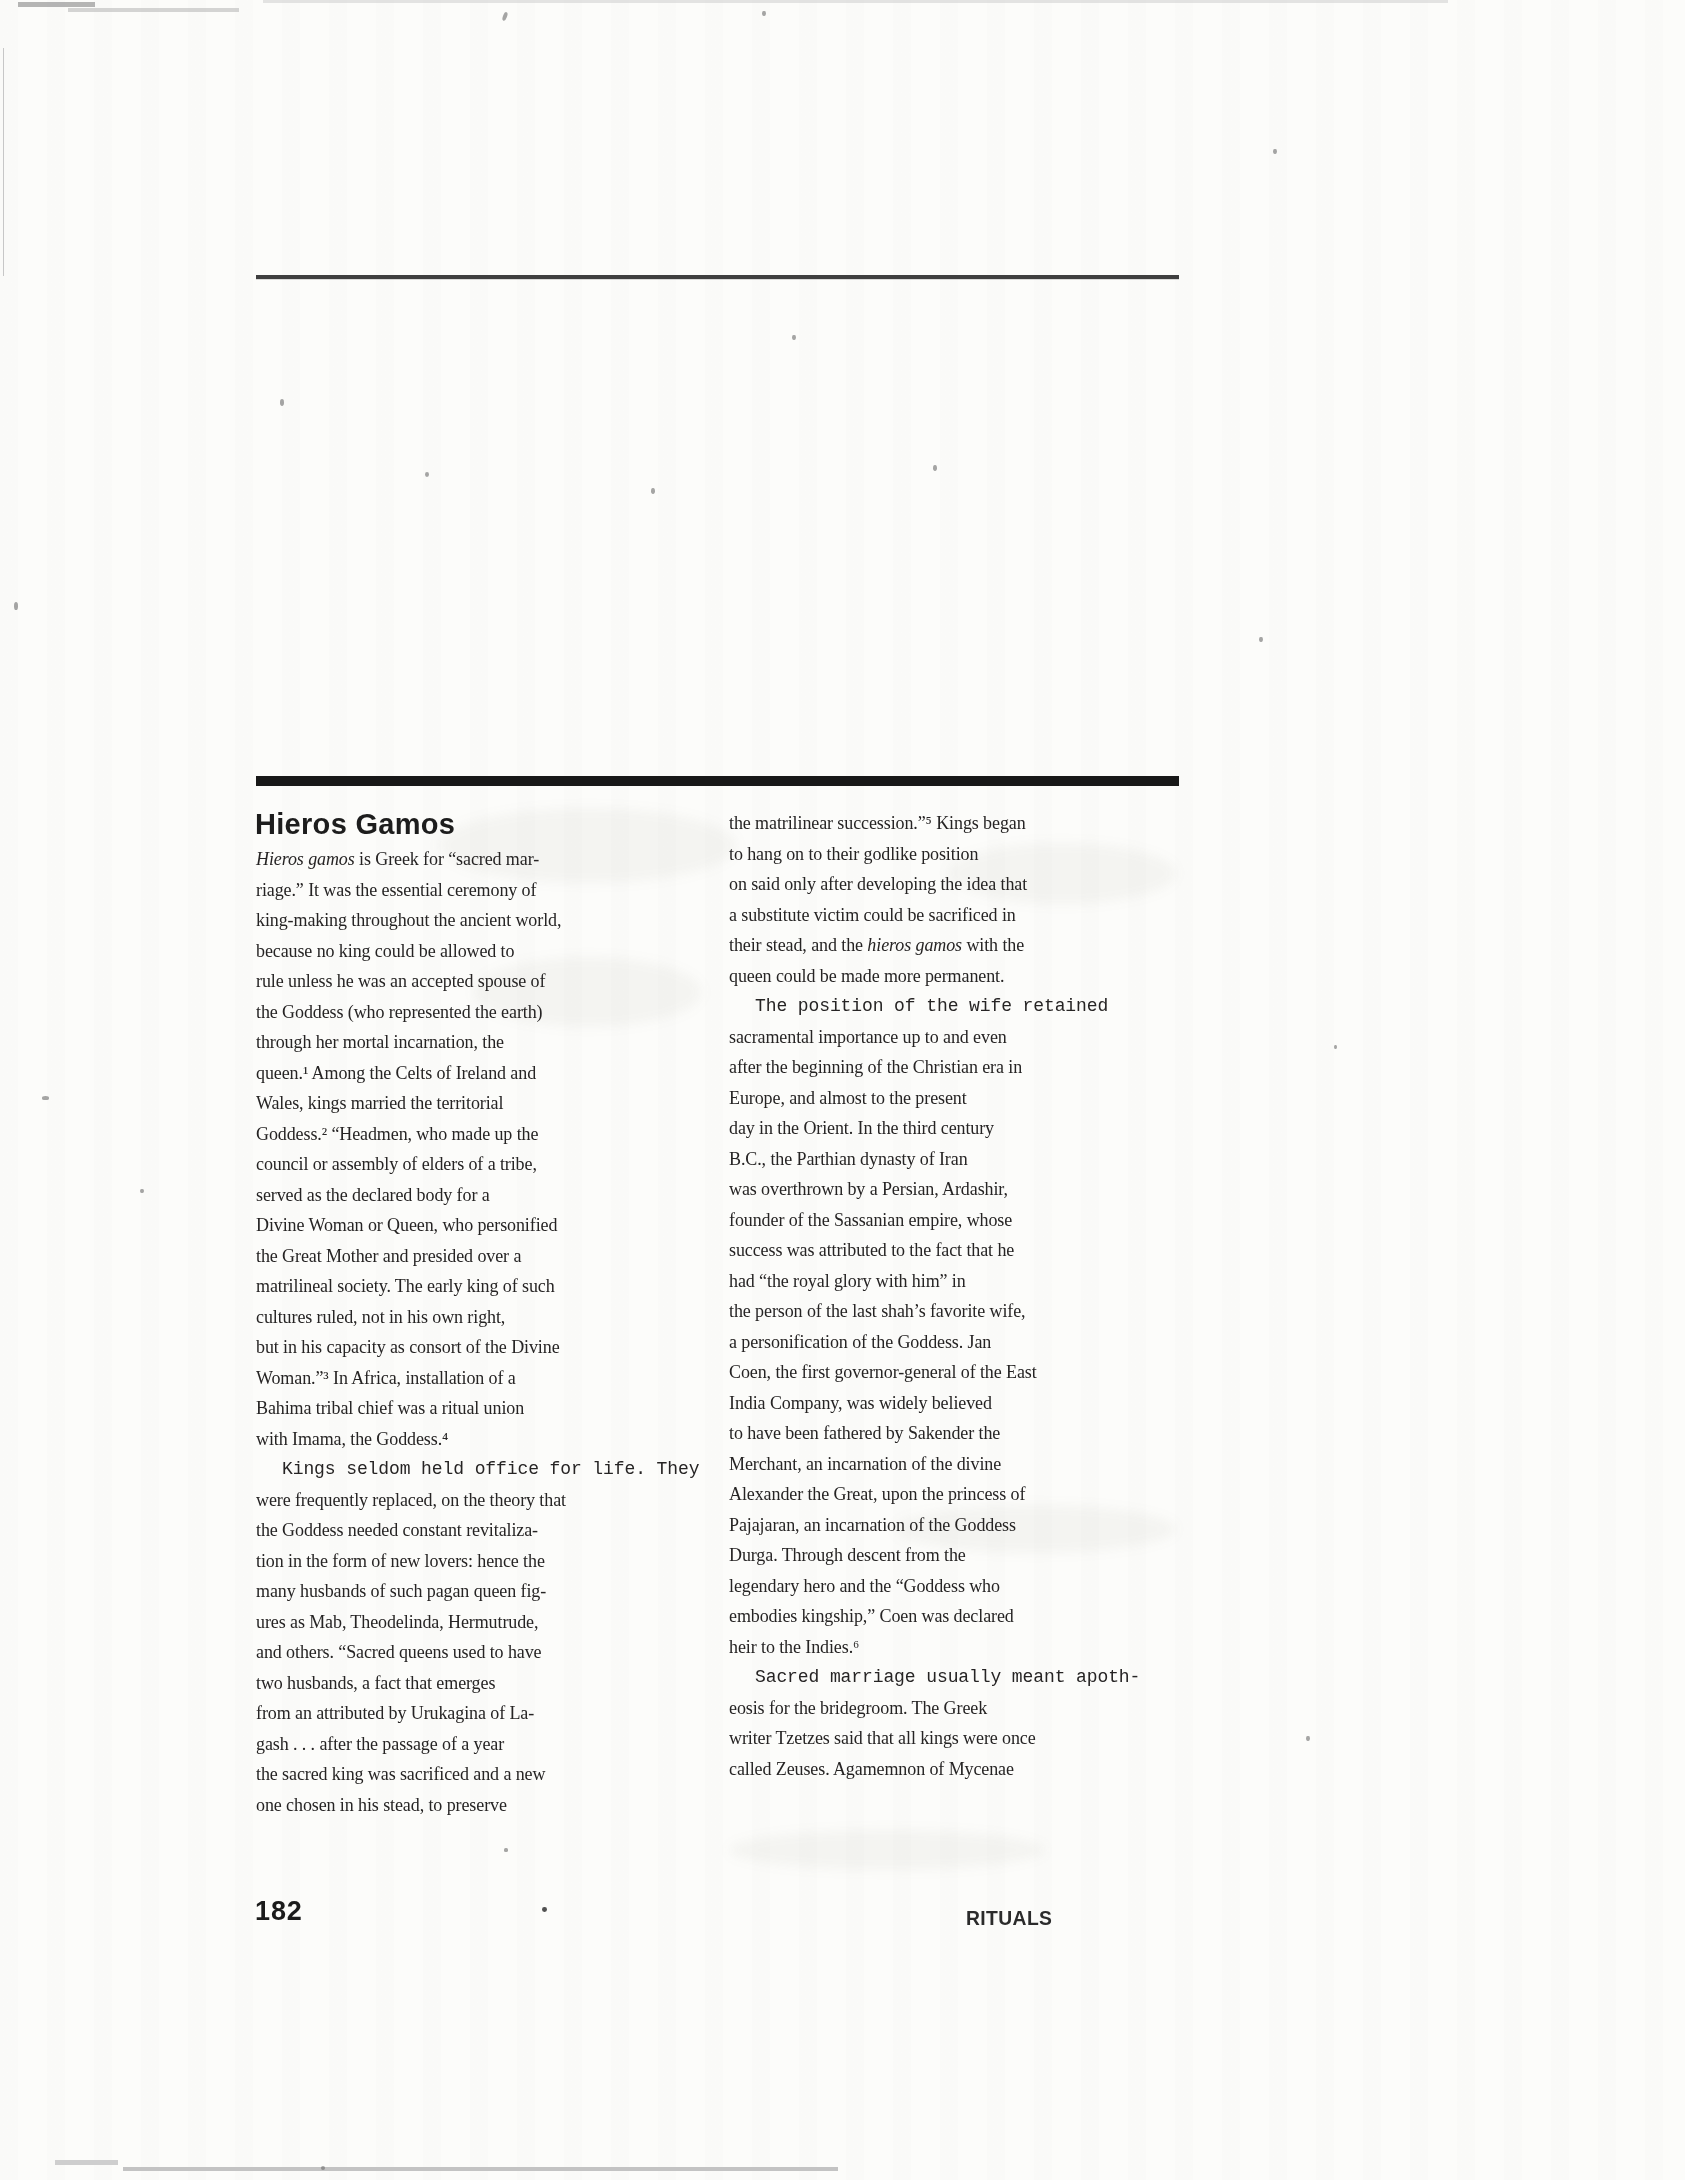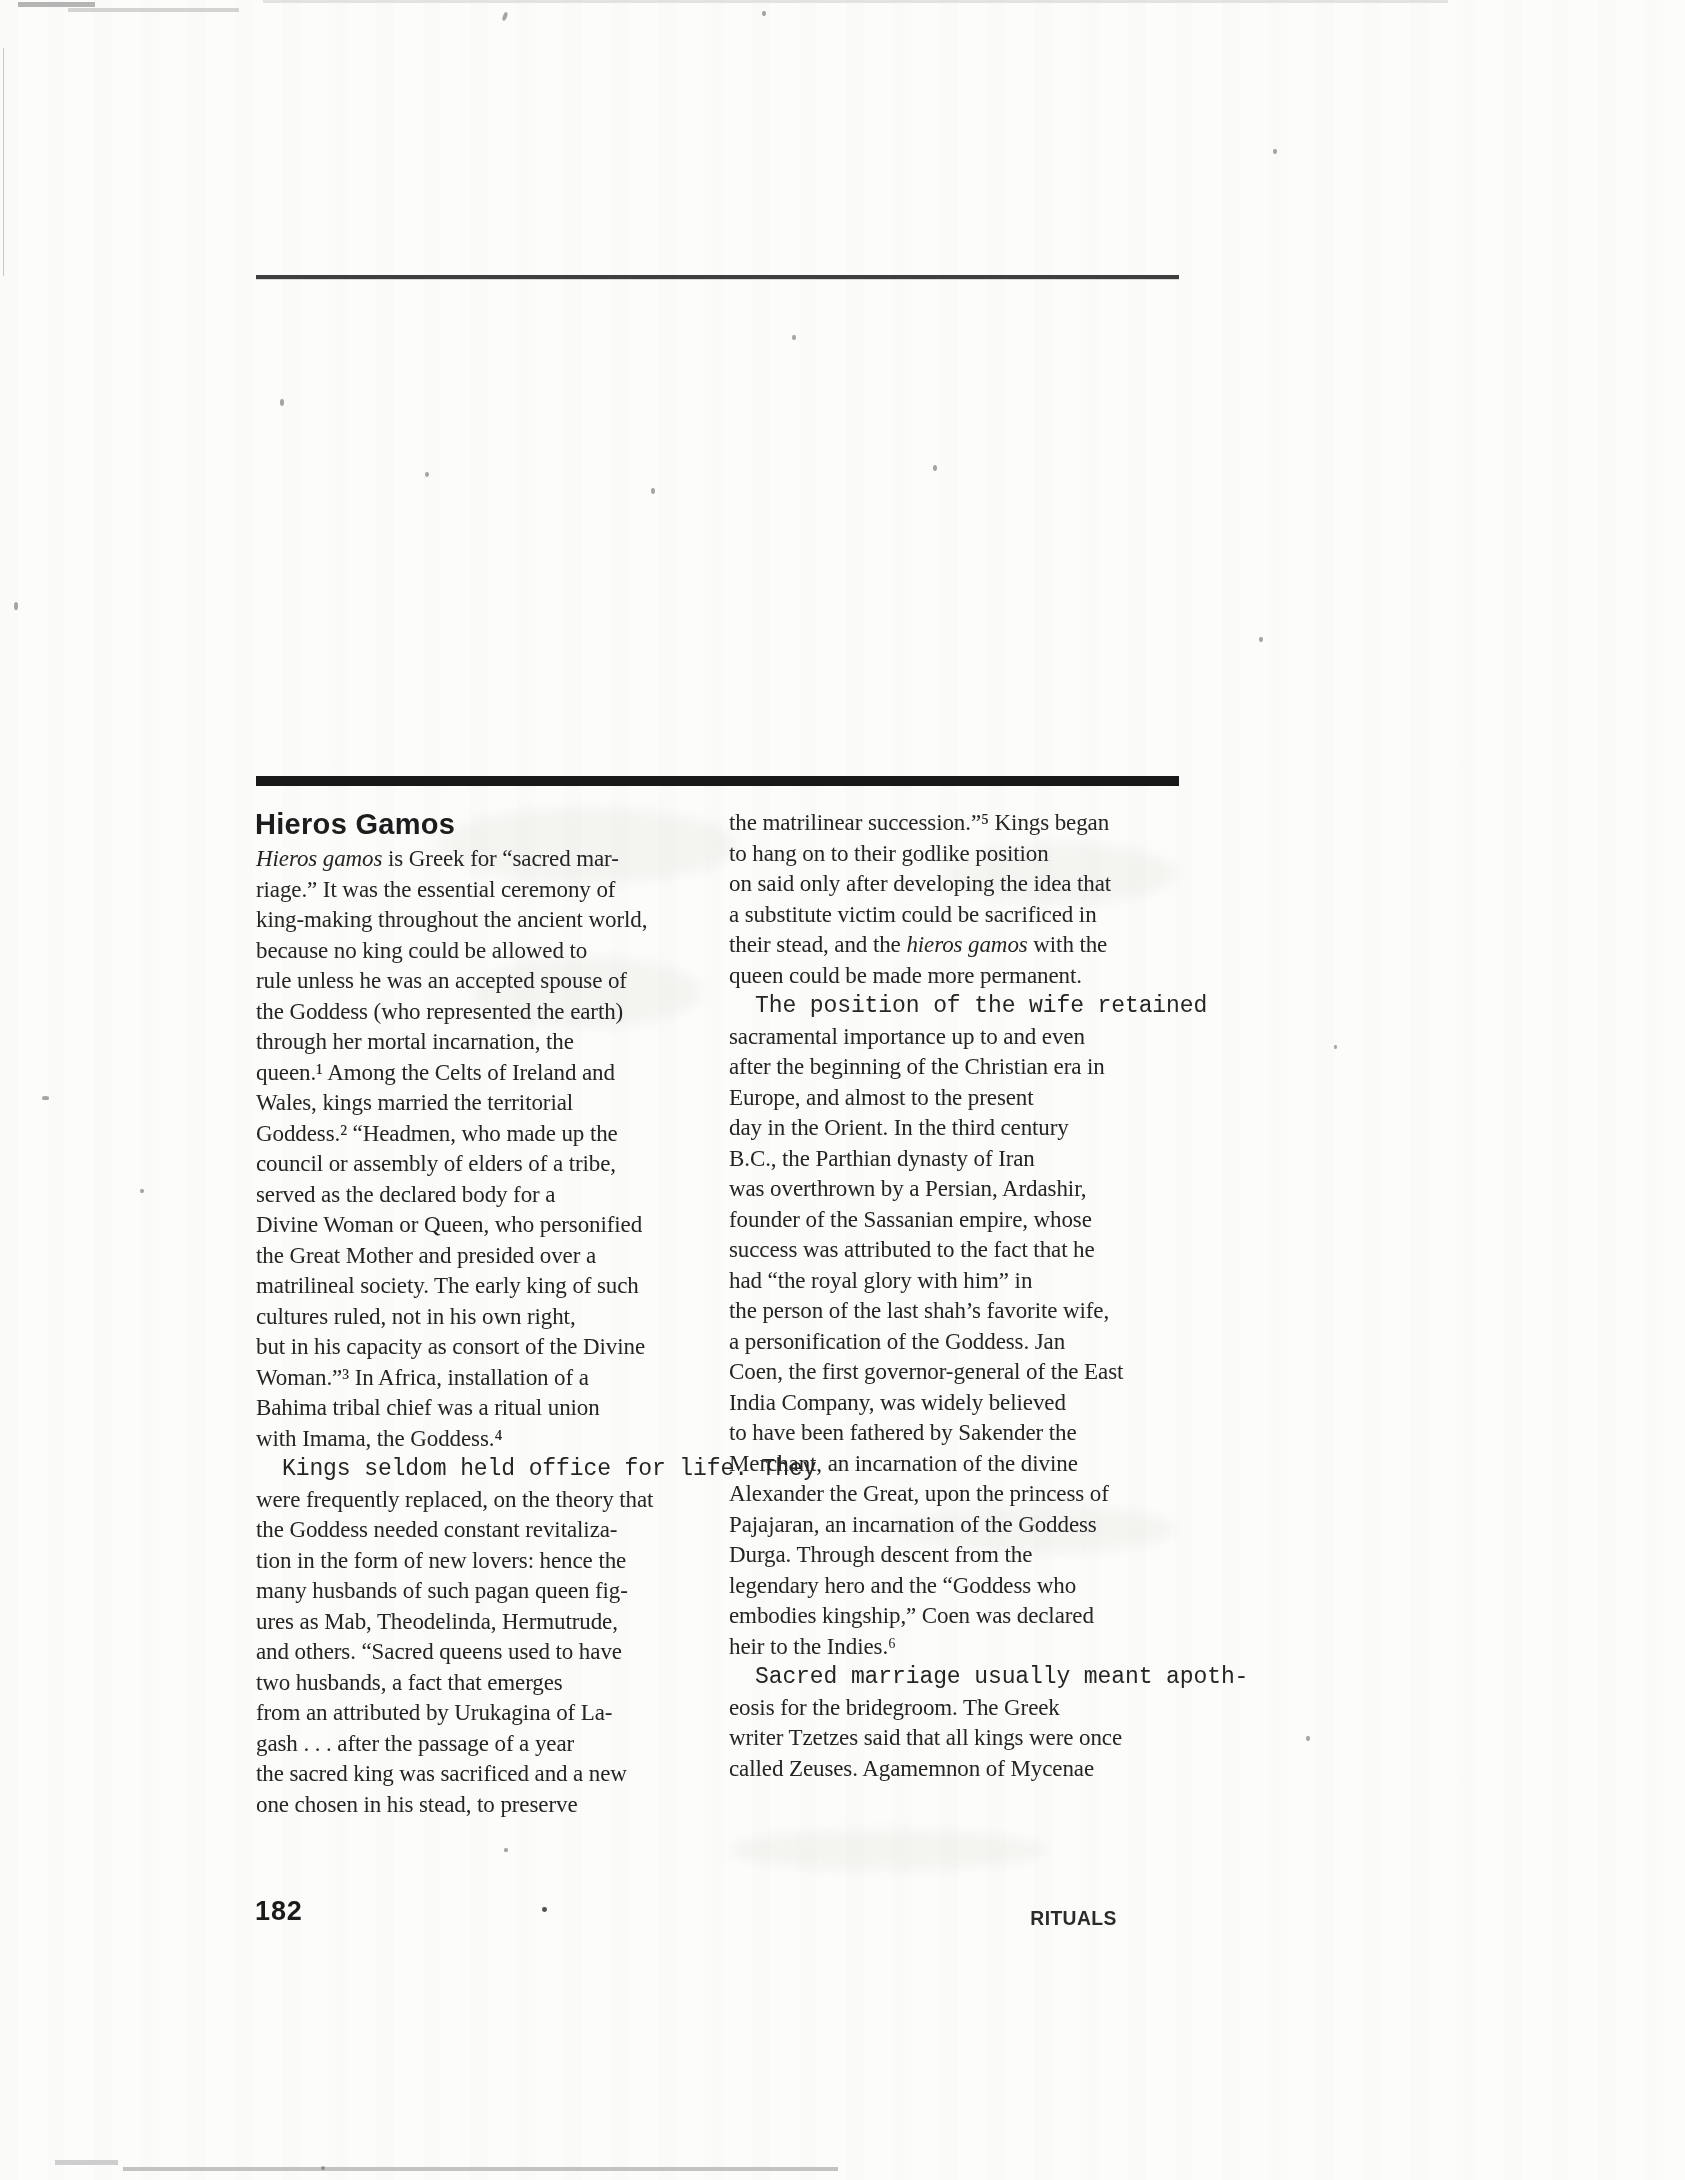--- a/index.html
+++ b/index.html
@@ -25,35 +25,35 @@
 
   
   .heading {
     position:absolute; left:255px; top:807px;
     font-family:"Liberation Sans", sans-serif;
     font-weight:700; font-size:29px; line-height:35px;
     color:#1d1d1d; letter-spacing:0.3px;
   }
 
   
-  .col { position:absolute; color:#262424; font-size:23px; letter-spacing:-0.1px; }
+  .col { position:absolute; color:#262424; font-size:18px; letter-spacing:-0.1px; }
   #col-left  { left:256px; top:844px; width:449px; }
   #col-right { left:729px; top:808px; width:458px; }
   .tl { line-height:30.5px; white-space:nowrap; }
   .tl.indent { padding-left:26px;font-family:Liberation Mono, monospace; }
   .tl i { font-style:italic; }
 
   
   #page-num {
     position:absolute; left:255px; top:1896px;
     font-family:Liberation Sans, sans-serif;
     font-weight:700; font-size:27px; color:#1b1b1b; letter-spacing:0.9px;
   }
   #running-head {
-    position:absolute; left:966px; top:1908px; width:215px; text-align:center;
+    position:absolute; left:966px; top:1908px; width:215px; text-align:left;
     font-family:"Liberation Sans", sans-serif;
     font-weight:600; font-size:19.3px; color:#2b2b2b; letter-spacing:0.4px;
   }
 
   
   .edge  { position:absolute; background:#b9b9b9; }
   #top-smudge-1 { left:17.6px;  top:1.8px;    width:77px;  height:5.3px; background:#8f8f8f; opacity:.65; }
   #top-smudge-2 { left:68px;  top:8px;    width:171px; height:3.5px; background:#b3b3b3; opacity:.55; }
   #top-edge-line{ left:263px; top:0px;    width:1185px;height:2.6px; background:#d2d2d2; opacity:.6; }
   #left-edge-line{ left:2.6px;  top:48px;   width:1.8px;   height:228px; background:#c7c7c7; }

